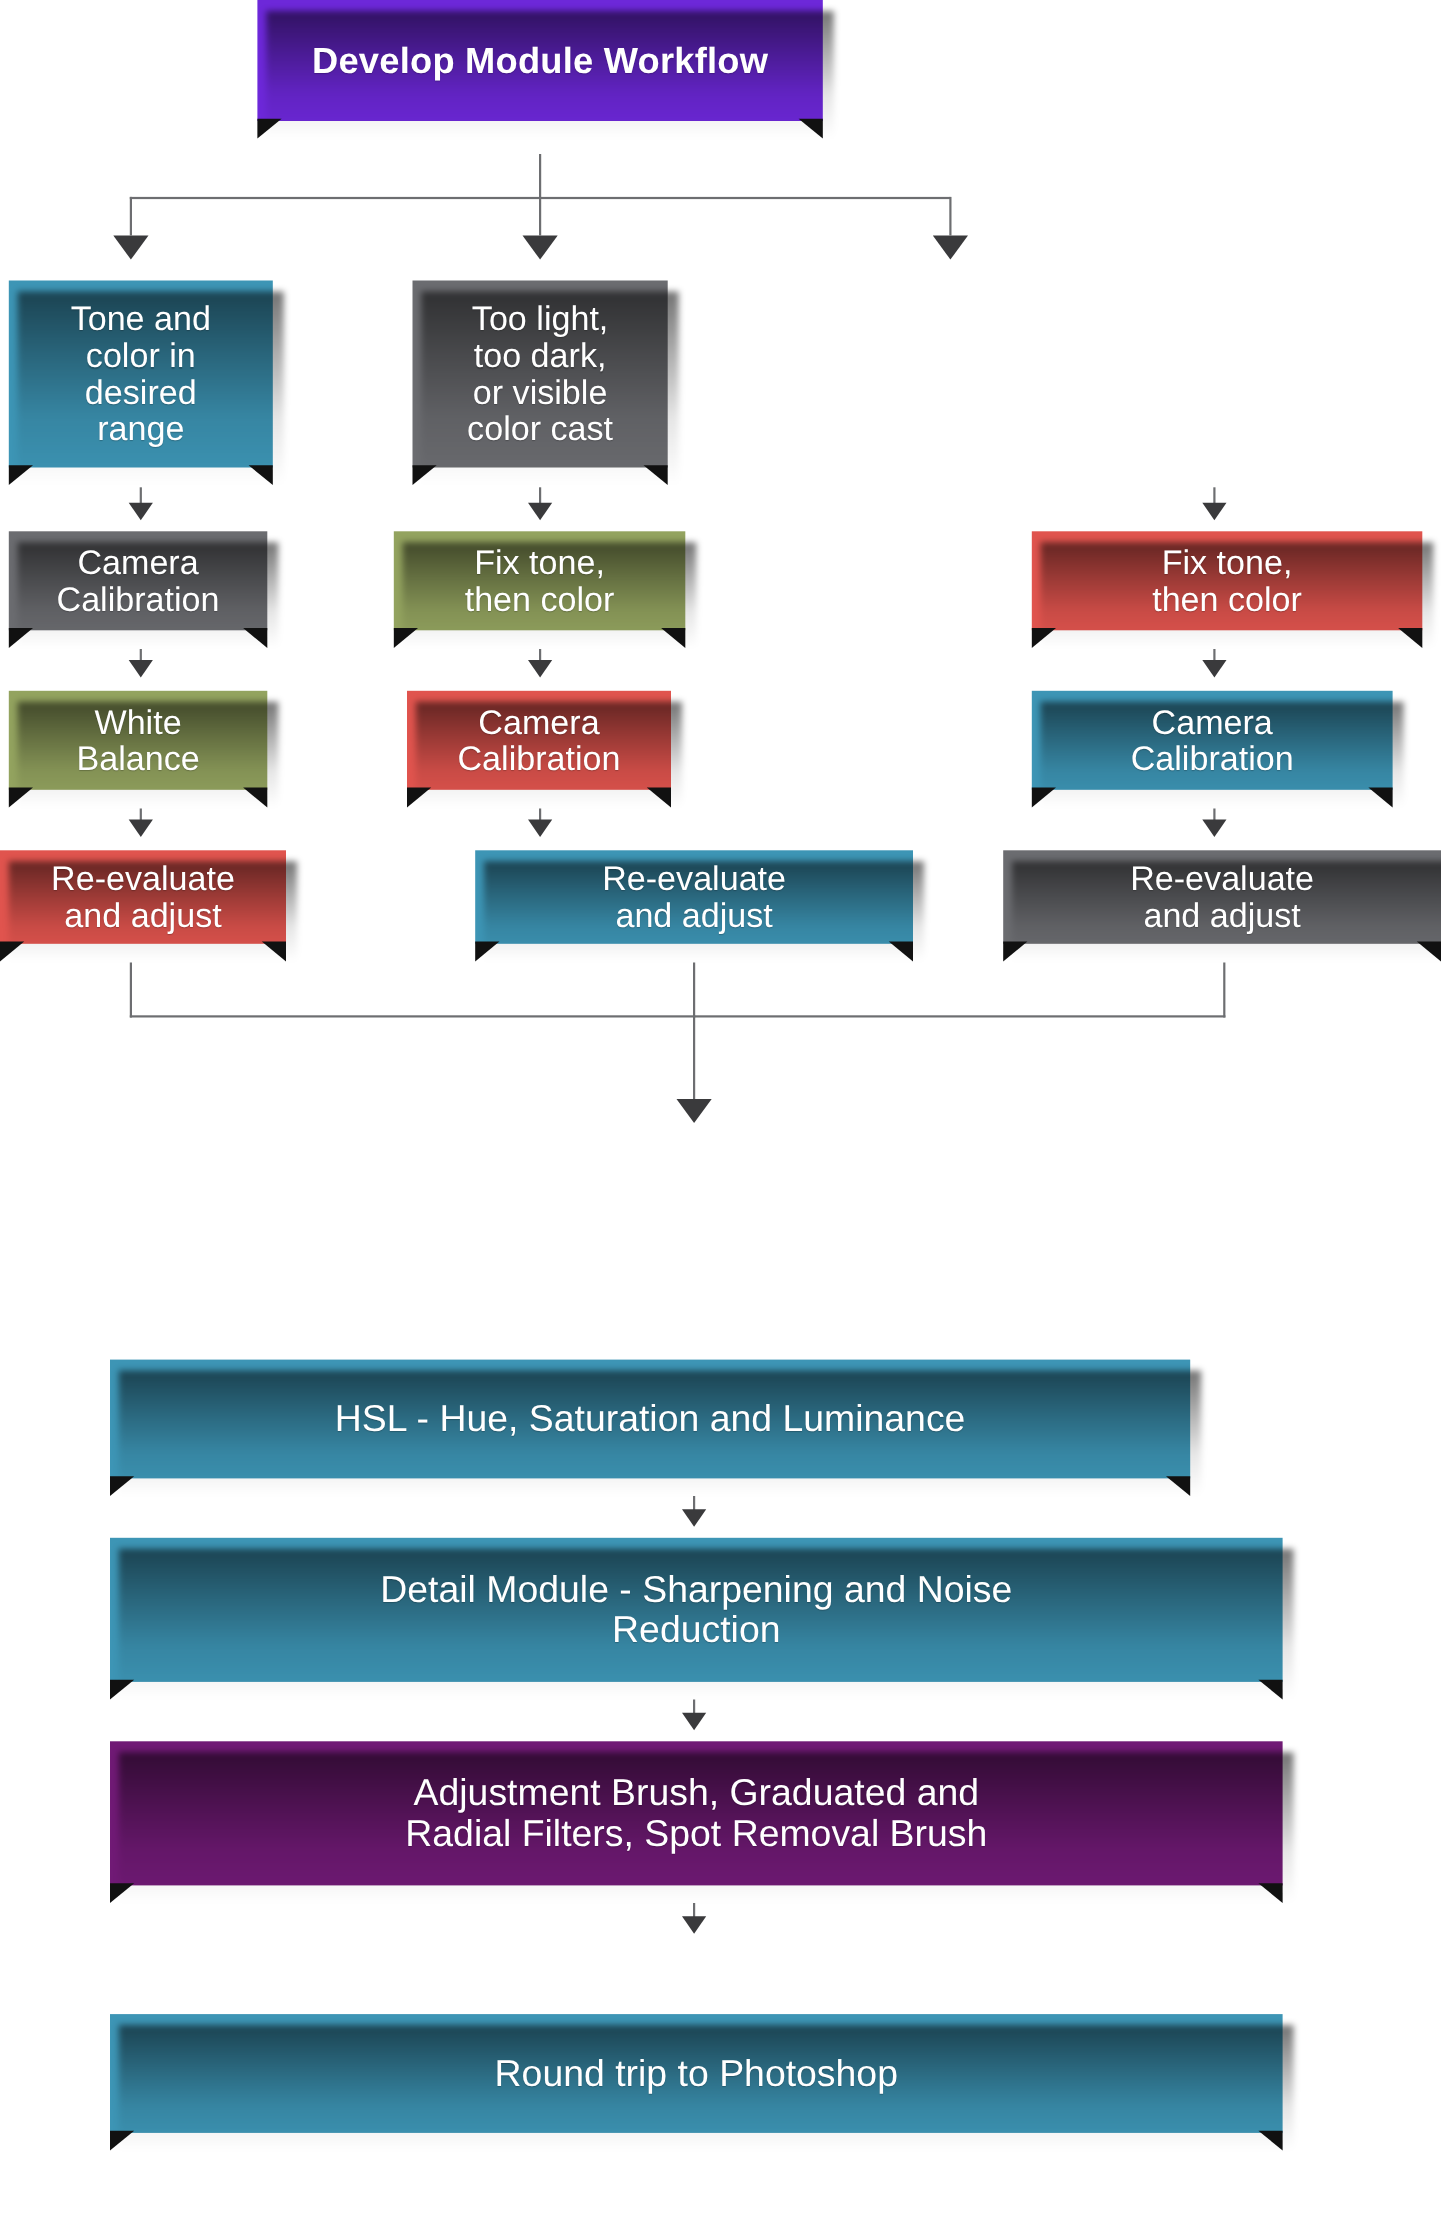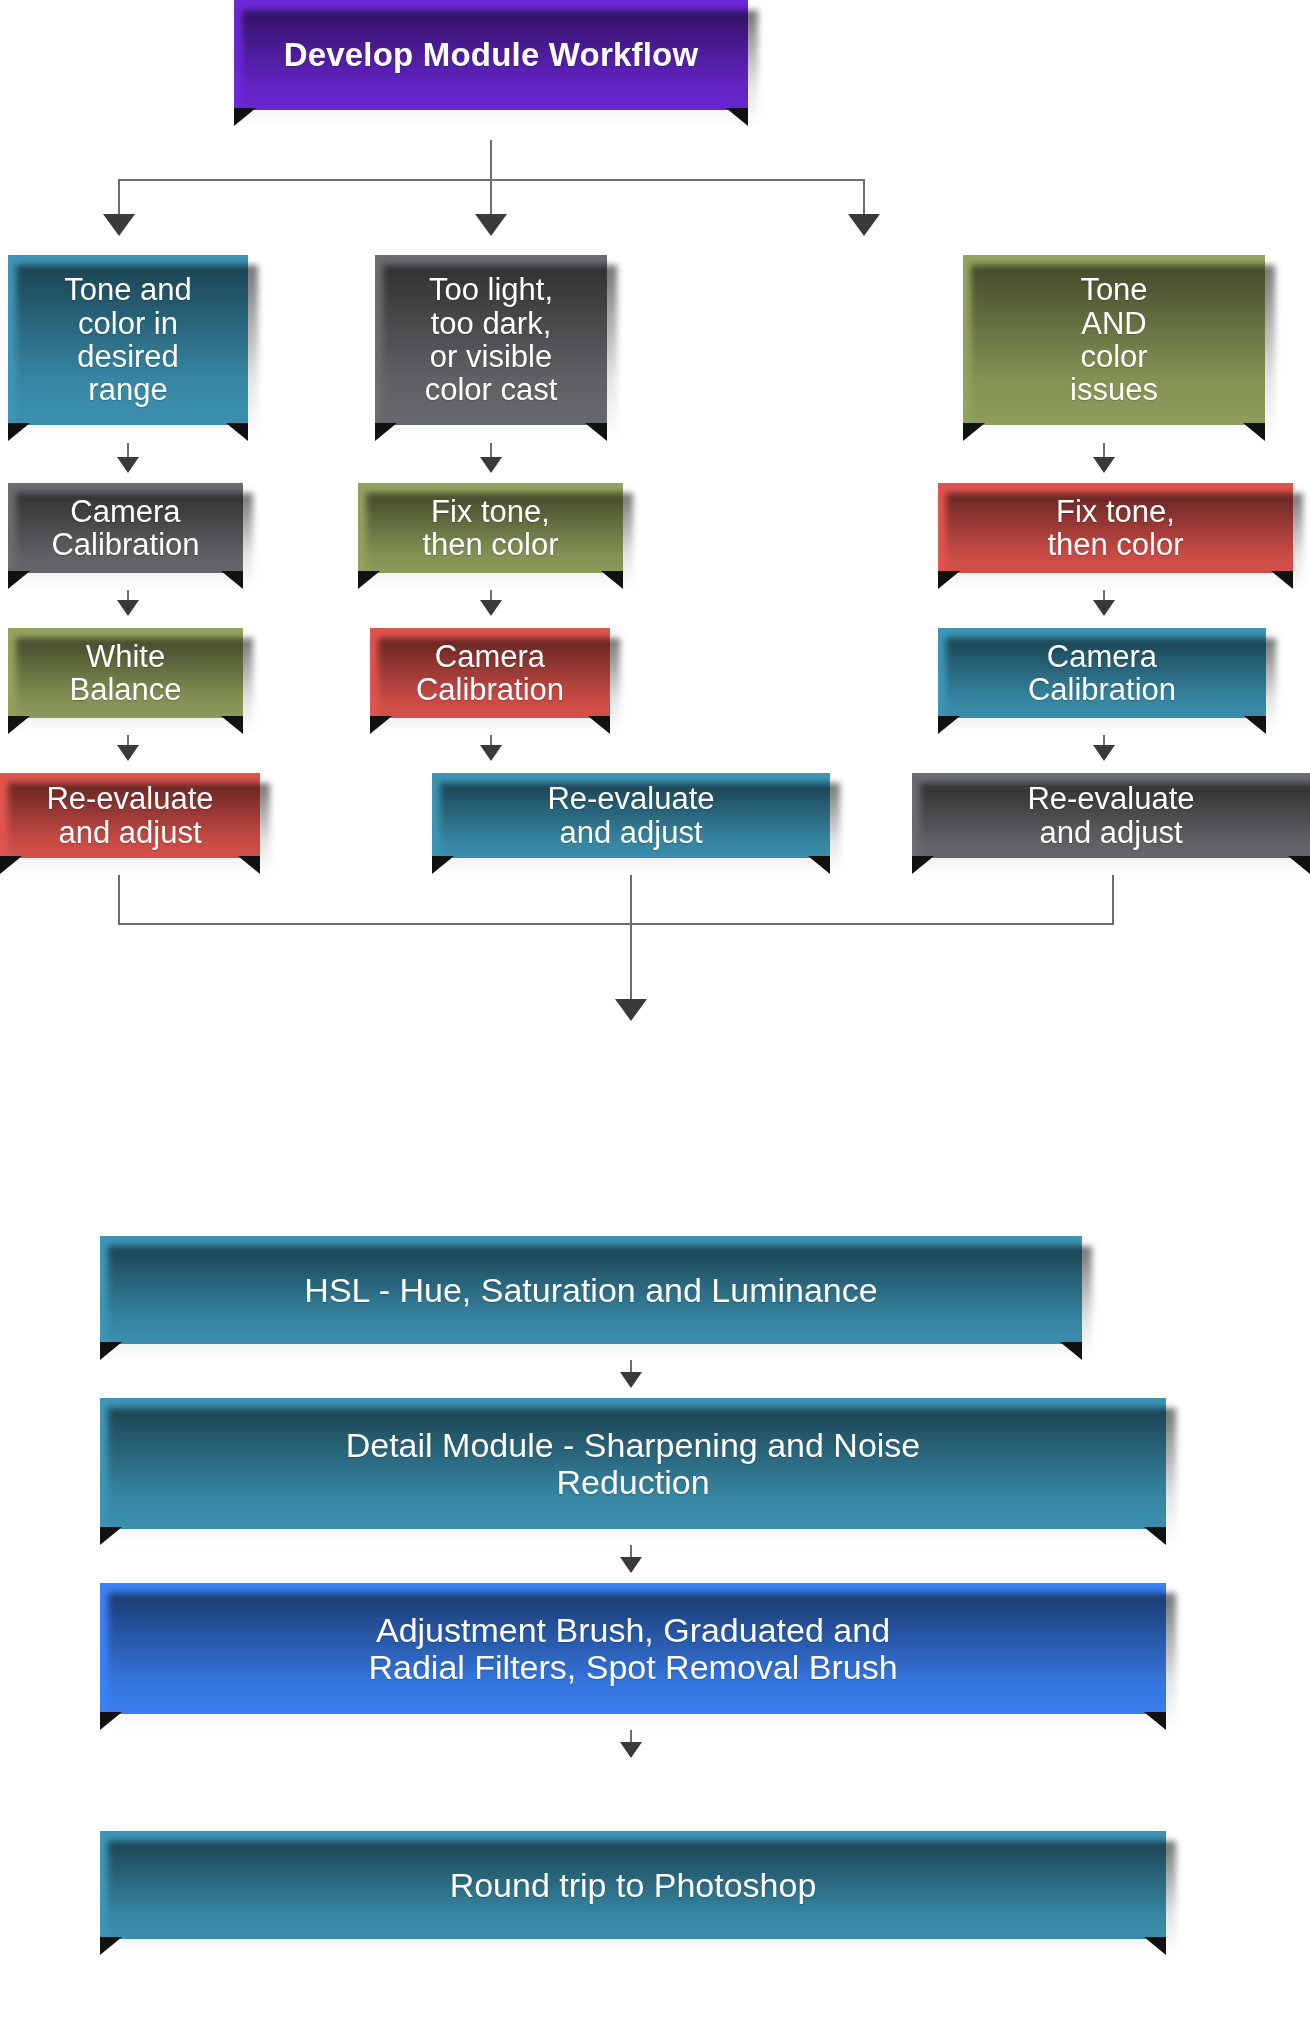--- a/index.html
+++ b/index.html
@@ -231,30 +231,20 @@
 
   <div class="node col-node" style="left: 432px; top: 773px; width: 398px; height: 85px; background-color: rgb(61, 149, 181);">
     <span class="wedges">
         <i class="wl"></i>
         <i class="wr"></i>
       </span>
     <span class="label">Re-evaluate
 and adjust</span>
   </div>
 
-  <div class="node col-node" style="left: 963px; top: 255px; width: 302px; height: 170px; background-color: rgb(147, 163, 95);">
-    <span class="wedges">
-        <i class="wl"></i>
-        <i class="wr"></i>
-      </span>
-    <span class="label">Tone
-AND
-color
-issues</span>
-  </div>
   <div class="line vline" style="left: 1103px; top: 443px; width: 2px; height: 16px; background: rgb(109, 110, 113);"></div>
   <div class="arrow sm" style="left: 1093px; top: 457px; border-top-color: rgb(58, 58, 60);"></div>
 
   <div class="node col-node" style="left: 938px; top: 483px; width: 355px; height: 90px; background-color: rgb(224, 84, 78);">
     <span class="wedges">
         <i class="wl"></i>
         <i class="wr"></i>
       </span>
     <span class="label">Fix tone,
 then color</span>
@@ -303,21 +293,21 @@
     <span class="wedges">
         <i class="wl"></i>
         <i class="wr"></i>
       </span>
     <span class="label">Detail Module - Sharpening and Noise
 Reduction</span>
   </div>
   <div class="line vline" style="left: 630px; top: 1545px; width: 2px; height: 14px; background: rgb(109, 110, 113);"></div>
   <div class="arrow sm" style="left: 620px; top: 1557px; border-top-color: rgb(58, 58, 60);"></div>
 
-  <div class="node wide-node" style="left: 100px; top: 1583px; width: 1066px; height: 131px; background-color: #3b82f6;">
+  <div class="node wide-node" style="left: 100px; top: 1583px; width: 1066px; height: 131px; background-color: #701a75;">
     <span class="wedges">
         <i class="wl"></i>
         <i class="wr"></i>
       </span>
     <span class="label">Adjustment Brush, Graduated and
 Radial Filters, Spot Removal Brush</span>
   </div>
   <div class="line vline" style="left: 630px; top: 1730px; width: 2px; height: 14px; background: rgb(109, 110, 113);"></div>
   <div class="arrow sm" style="left: 620px; top: 1742px; border-top-color: rgb(58, 58, 60);"></div>
 

